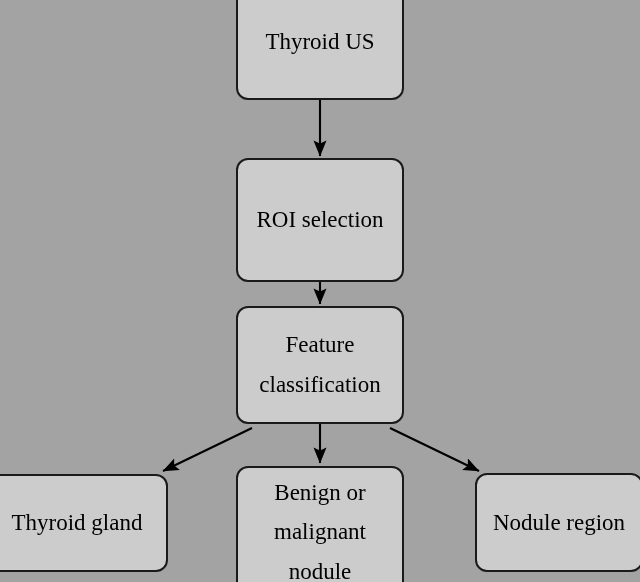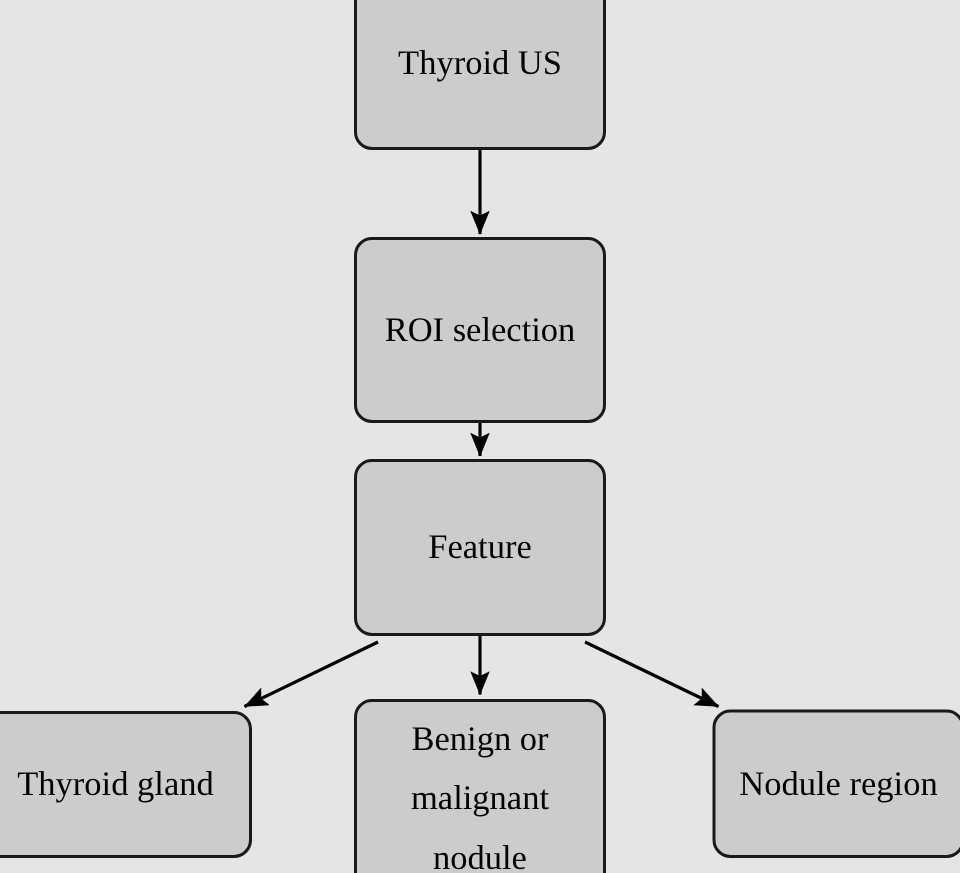--- a/index.html
+++ b/index.html
@@ -4,21 +4,21 @@
 <style>
   html, body {
     margin: 0;
     padding: 0;
     background: #ffffff;
   }
   #canvas {
     position: relative;
     width: 640px;
     height: 582px;
-    background: #e5e5e5;
+    background: #a3a3a3;
     overflow: hidden;
     font-family: "Liberation Serif", "DejaVu Serif", serif;
   }
   svg.edges {
     position: absolute;
     left: 0;
     top: 0;
     width: 640px;
     height: 582px;
     pointer-events: none;
@@ -90,20 +90,21 @@
   <div class="node" id="node-preprocessing">
     <span class="ln">Thyroid US</span>
   </div>
 
   <div class="node" id="node-roi">
     <span class="ln">ROI selection</span>
   </div>
 
   <div class="node" id="node-feature">
     <span class="ln">Feature</span>
+    <span class="ln">classification</span>
   </div>
 
   <div class="node" id="node-thyroid-gland">
     <span class="ln">Thyroid gland</span>
   </div>
 
   <div class="node" id="node-benign-malignant">
     <span class="ln">Benign or</span>
     <span class="ln">malignant</span>
     <span class="ln">nodule</span>

